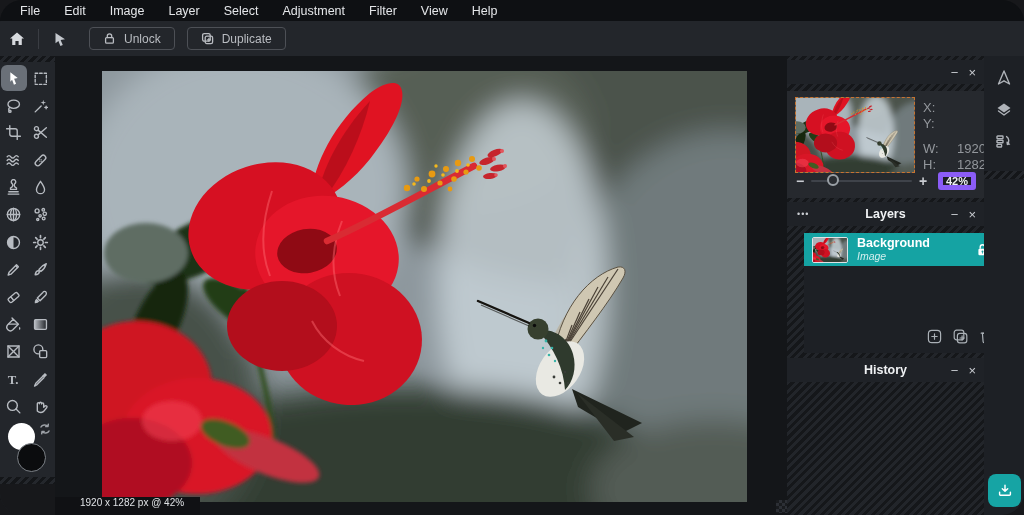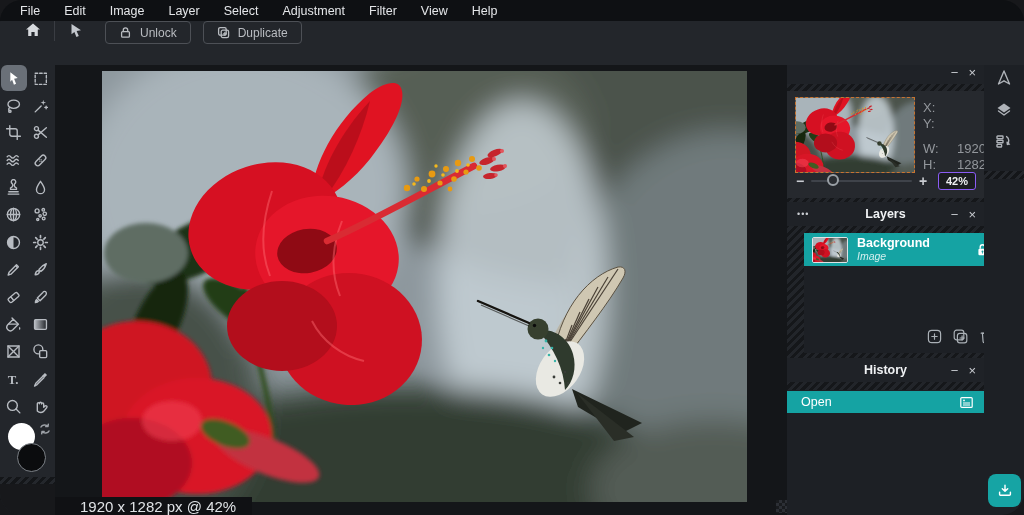--- a/index.html
+++ b/index.html
@@ -6,22 +6,22 @@
   html,body { background:#17181b; }
   .app { position:relative; width:1024px; height:515px; background:#141619; overflow:hidden;
          font-family:"Liberation Sans", sans-serif;border-radius:22px; }
 
   
   .menubar { position:absolute; left:0; top:0; width:1024px; height:21px; background:#0e1013;
              display:flex; align-items:center; padding-left:8px; z-index:30; }
   .menu-item { color:#e4e6e9; font-size:12.5px; padding:0 12px; cursor:default; }
 
   
-  .toolbar { position:absolute; left:0; top:21px; width:1024px; height:44px; background:#23262b;
-             display:flex; align-items:flex-start; z-index:30;padding-left:16px; }
+  .toolbar { position:absolute; left:0; top:21px; width:1024px; height:35px; background:#23262b;
+             display:flex; align-items:center; z-index:30; }
   .tb-home { width:34px; display:flex; justify-content:center; }
   .tb-divider { width:1px; height:20px; background:#3a3d43; margin:0 4px; }
   .tb-cursor { width:34px; display:flex; justify-content:center; }
   .tb-btn { display:flex; align-items:center; gap:8px; border:1px solid #4d5056; border-radius:4px;
             background:transparent; color:#b9bcc1; font-size:12px; padding:4px 13px; margin-left:12px; height:23px;}
   .tb-msg { color:#e8eaec; font-size:12.5px; margin-left:14px; }
 
   
   .hatch { background:repeating-linear-gradient(135deg,#141619 0 3px,#24272c 3px 6px); }
   .left-toolbar { position:absolute; left:0; top:56px; width:55px; height:459px; background:#23262b; z-index:20; }
@@ -39,21 +39,21 @@
   .swatch-swap { position:absolute; left:38px; top:1px; z-index:1; }
   .swatch-swap svg { width:14px; height:14px; stroke:#9da1a7; fill:none; stroke-width:1.5; stroke-linecap:round;}
   .lt-bothatch { position:absolute; left:0; top:421px; width:55px; height:7px; }
   .lt-end { position:absolute; left:0; top:428px; width:55px; height:31px; background:#17181b; }
 
   
   .canvas { position:absolute; left:55px; top:56px; width:733px; height:459px; background:#141619; }
   .photo { position:absolute; left:47px; top:15px; width:645px; height:431px; }
   .photo svg { display:block; width:645px; height:431px; }
   .status-chip { position:absolute; left:0; bottom:0; height:18px; background:#101114; color:#dfe2e5;
-                 font-size:15px; display:flex; align-items:center; padding:0 16px 0 25px; z-index:5;}
+                 font-size:10px; display:flex; align-items:flex-start; padding:0 16px 0 25px; z-index:5;}
   .checker { position:absolute; right:1px; bottom:2px; width:11px; height:13px;
              background-image:linear-gradient(45deg,#2c2f35 25%,transparent 25%,transparent 75%,#2c2f35 75%),
                               linear-gradient(45deg,#2c2f35 25%,transparent 25%,transparent 75%,#2c2f35 75%);
              background-size:6px 6px; background-position:0 0,3px 3px; background-color:#191b1e;}
 
   
   .panels { position:absolute; left:787px; top:55px; width:197px; height:460px;
             background:repeating-linear-gradient(135deg,#15171a 0 3px,#22252a 3px 6px); z-index:10; }
   .panel-header { position:absolute; left:0; width:197px; height:24px; background:#1f2227;
                   display:flex; align-items:center; }
@@ -70,21 +70,21 @@
   .nav-info { position:absolute; left:136px; top:8px; color:#93979c; font-size:13px; }
   .nav-row { display:flex; gap:12px; height:16px; align-items:center; }
   .nav-row.space { margin-top:9px; }
   .nav-label { width:22px; }
   .nav-slider { position:absolute; left:0; bottom:4px; width:197px; height:26px; display:flex; align-items:center; }
   .sl-minus, .sl-plus { color:#c9ccd1; font-size:14px; font-weight:bold; width:22px; text-align:center; }
   .sl-minus { margin-left:2px; }
   .sl-track { position:relative; flex:1; height:2px; background:#3f434a; border-radius:1px; }
   .sl-knob { position:absolute; left:16%; top:-6px; width:12px; height:12px; border-radius:50%;
              background:#2a2d32; border:2px solid #9aa0a6; }
-  .zoom-box { width:38px; height:18px; border:1px solid #8b5cf6; border-radius:3px; margin:0 8px 0 4px;
+  .zoom-box { width:38px; height:18px; border:5px solid #8b5cf6; border-radius:3px; margin:0 8px 0 4px;
               color:#eef0f2; font-size:11px; font-weight:bold; display:flex; align-items:center; justify-content:center; background:#1b1d21;}
 
   .layers-content { position:absolute; left:17px; top:178px; width:197px; height:120px; background:#1d2025; }
   .layer-row { position:absolute; left:0; top:0; width:197px; height:33px; background:#15a3a3;
                display:flex; align-items:center; }
   .layer-thumb { width:36px; height:26px; border:1px solid #dfe3e6; border-radius:2px; margin-left:8px;
                  overflow:hidden; background:#666; }
   .layer-thumb svg { display:block; width:34px; height:24px; }
   .layer-texts { flex:1; margin-left:9px; }
   .layer-name { color:#ffffff; font-size:12.5px; font-weight:bold; line-height:13px; }
@@ -567,32 +567,20 @@
       </div>
     </div>
 
     <div class="panel-header" style="top:303px;">
       <span class="panel-title">History</span>
       <span class="ph-actions">
         <span class="ph-icon">−</span>
         <span class="ph-icon">×</span>
       </span>
     </div>
-    <div class="history-content">
-      <div class="history-row">
-        <span class="history-label">Open</span>
-        <span class="history-icon">
-          <svg viewBox="0 0 15 15">
-              <rect x="1.8" y="2.6" width="11.4" height="9.8" rx="1"></rect>
-              <path d="M4 10 h7 M4 8 h7"></path>
-              <circle cx="5" cy="5.4" r="0.9" fill="#ffffff" stroke="none"></circle>
-            </svg>
-        </span>
-      </div>
-    </div>
   </div>
 
   <div class="right-strip">
     <span class="rs-icon" style="top:13px;">
       <svg viewBox="0 0 20 20">
           <path d="M10 3 L15.5 16 L10 12.8 L4.5 16 Z"></path>
         </svg>
     </span>
     <span class="rs-icon" style="top:45px;">
       <svg viewBox="0 0 20 20">

